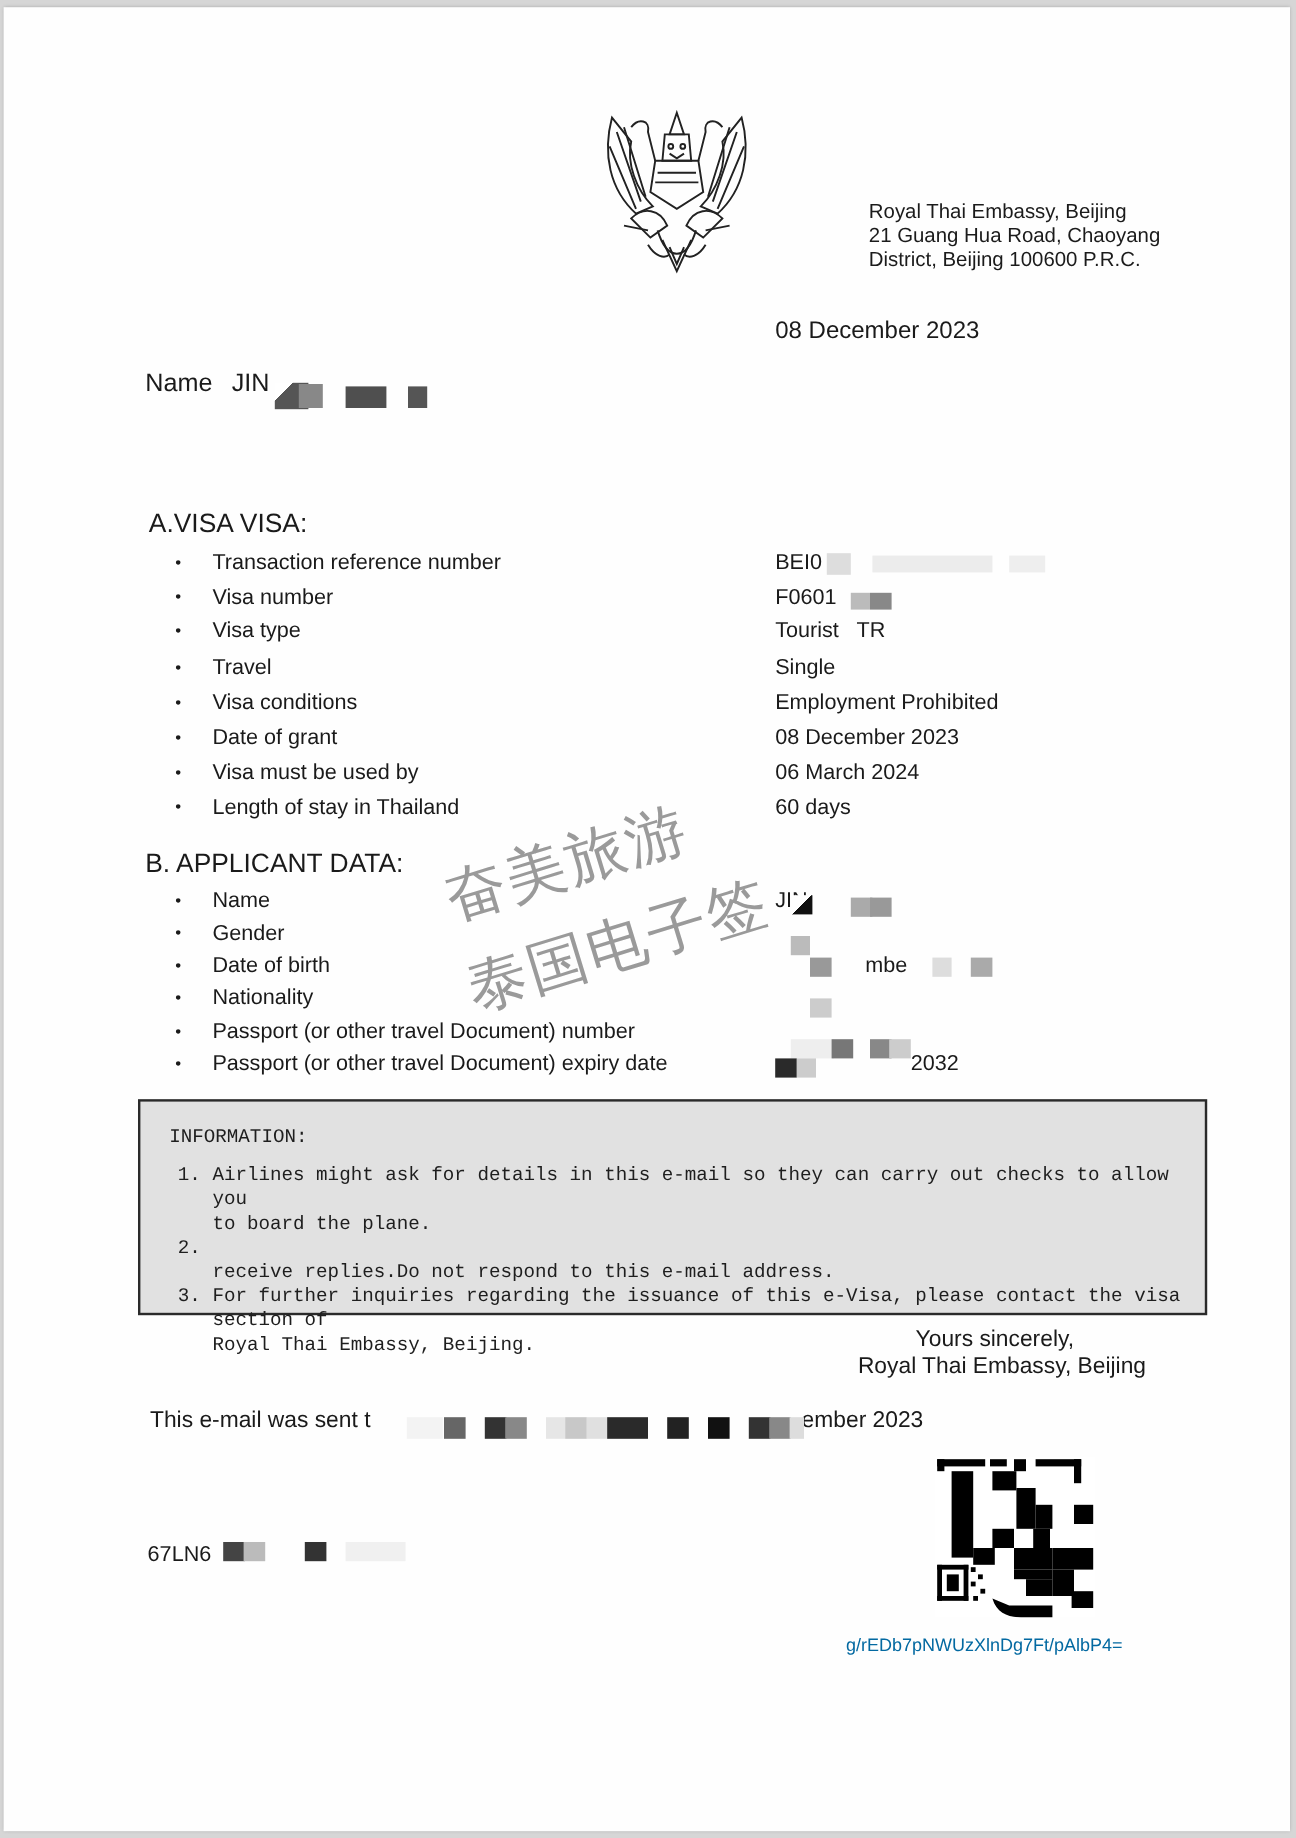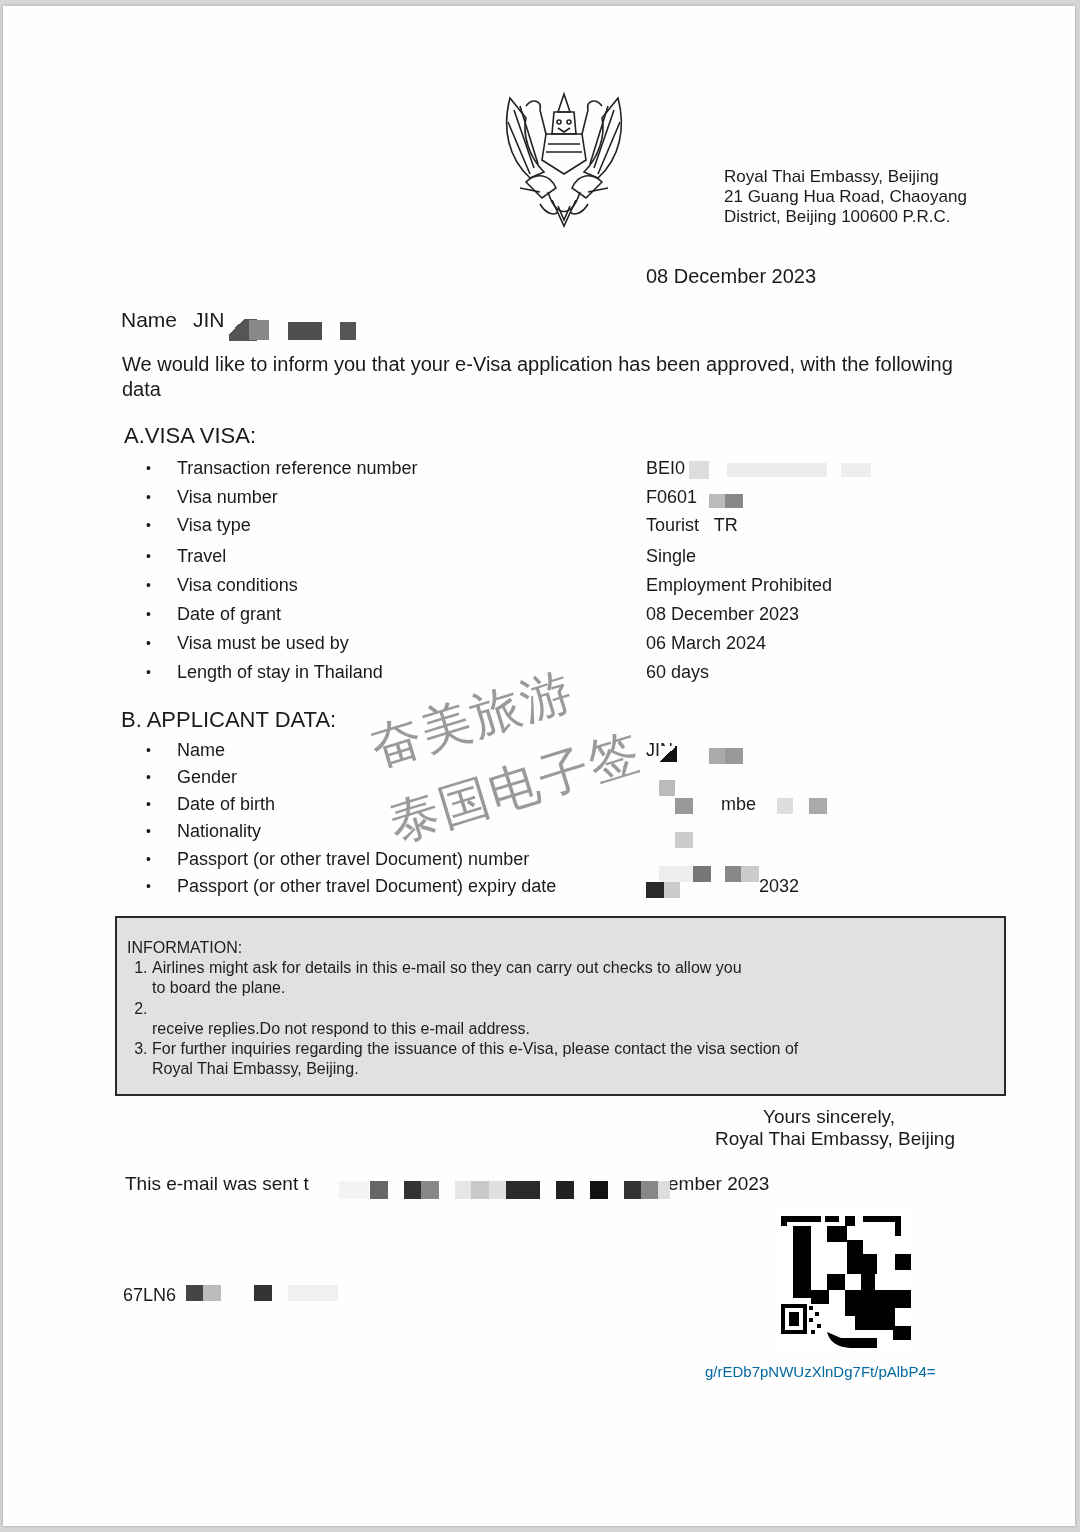--- a/index.html
+++ b/index.html
@@ -34,23 +34,24 @@
     .label { position: absolute; left: 174px; white-space: nowrap; text-align: right; }
     .value { position: absolute; left: 643px; white-space: nowrap; }
     .px { position: absolute; }
     .infobox {
       position: absolute; left: 112px; top: 910px;
       width: 891px; height: 180px;
       background: #e1e1e1;
       border: 2px solid #2a2a2a;
       box-sizing: border-box;
       font-size: 16px; line-height: 20.2px; color: #1e1e1e;
-      padding: 20px 0 0 10px;
+      padding: 20px 0 0 24px;
+      font-family: Liberation Mono, monospace;
     }
-    .infobox ol { margin: 0; padding: 0 0 0 25px; }
+    .infobox ol { margin: 11px; padding: 0 0 0 25px; }
     .infobox li { padding-left: 0; }
     .closing { right: 120px; text-align: right; font-size: 19px; line-height: 22px; }
     .sent { left: 122px; top: 1167px; font-size: 19px; }
     .refcode { left: 120px; top: 1279px; font-size: 18px; }
     .qr { position: absolute; left: 776px; top: 1208px; width: 134px; height: 134px; }
     .qr-hash { left: 702px; top: 1357px; font-size: 15px; color: #0369a1; }
     .watermark {
       position: absolute; font-size: 50px; color: rgba(120,120,120,0.75);
       transform: rotate(-17deg); transform-origin: left top; letter-spacing: 2px;
       font-family: "DejaVu Sans", sans-serif; white-space: nowrap;
@@ -103,21 +104,20 @@
     <span>Name</span><span class="nm">JIN</span>
   </div>
 
   <div>
     <div class="px" style="left:226px;top:313px;width:28px;height:22px;background:linear-gradient(135deg,#fff 0 30%,#555 30%);"></div>
     <div class="px" style="left:246px;top:314px;width:20px;height:20px;background:#888;"></div>
     <div class="px" style="left:285px;top:316px;width:34px;height:18px;background:#4f4f4f;"></div>
     <div class="px" style="left:337px;top:316px;width:16px;height:18px;background:#555;"></div>
   </div>
 
-  <div class="abs intro">We would like to inform you that your e-Visa application has been approved, with the following data</div>
 
   <div class="abs section-title secA">A.VISA VISA:</div>
 
   <div>
     <div class="row" style="top:452px;">
       <span class="bullet" style="top:2px;">•</span>
       <span class="label">Transaction reference number</span>
       <span class="value">BEI0</span>
     </div>
     <div class="row" style="top:481px;">

